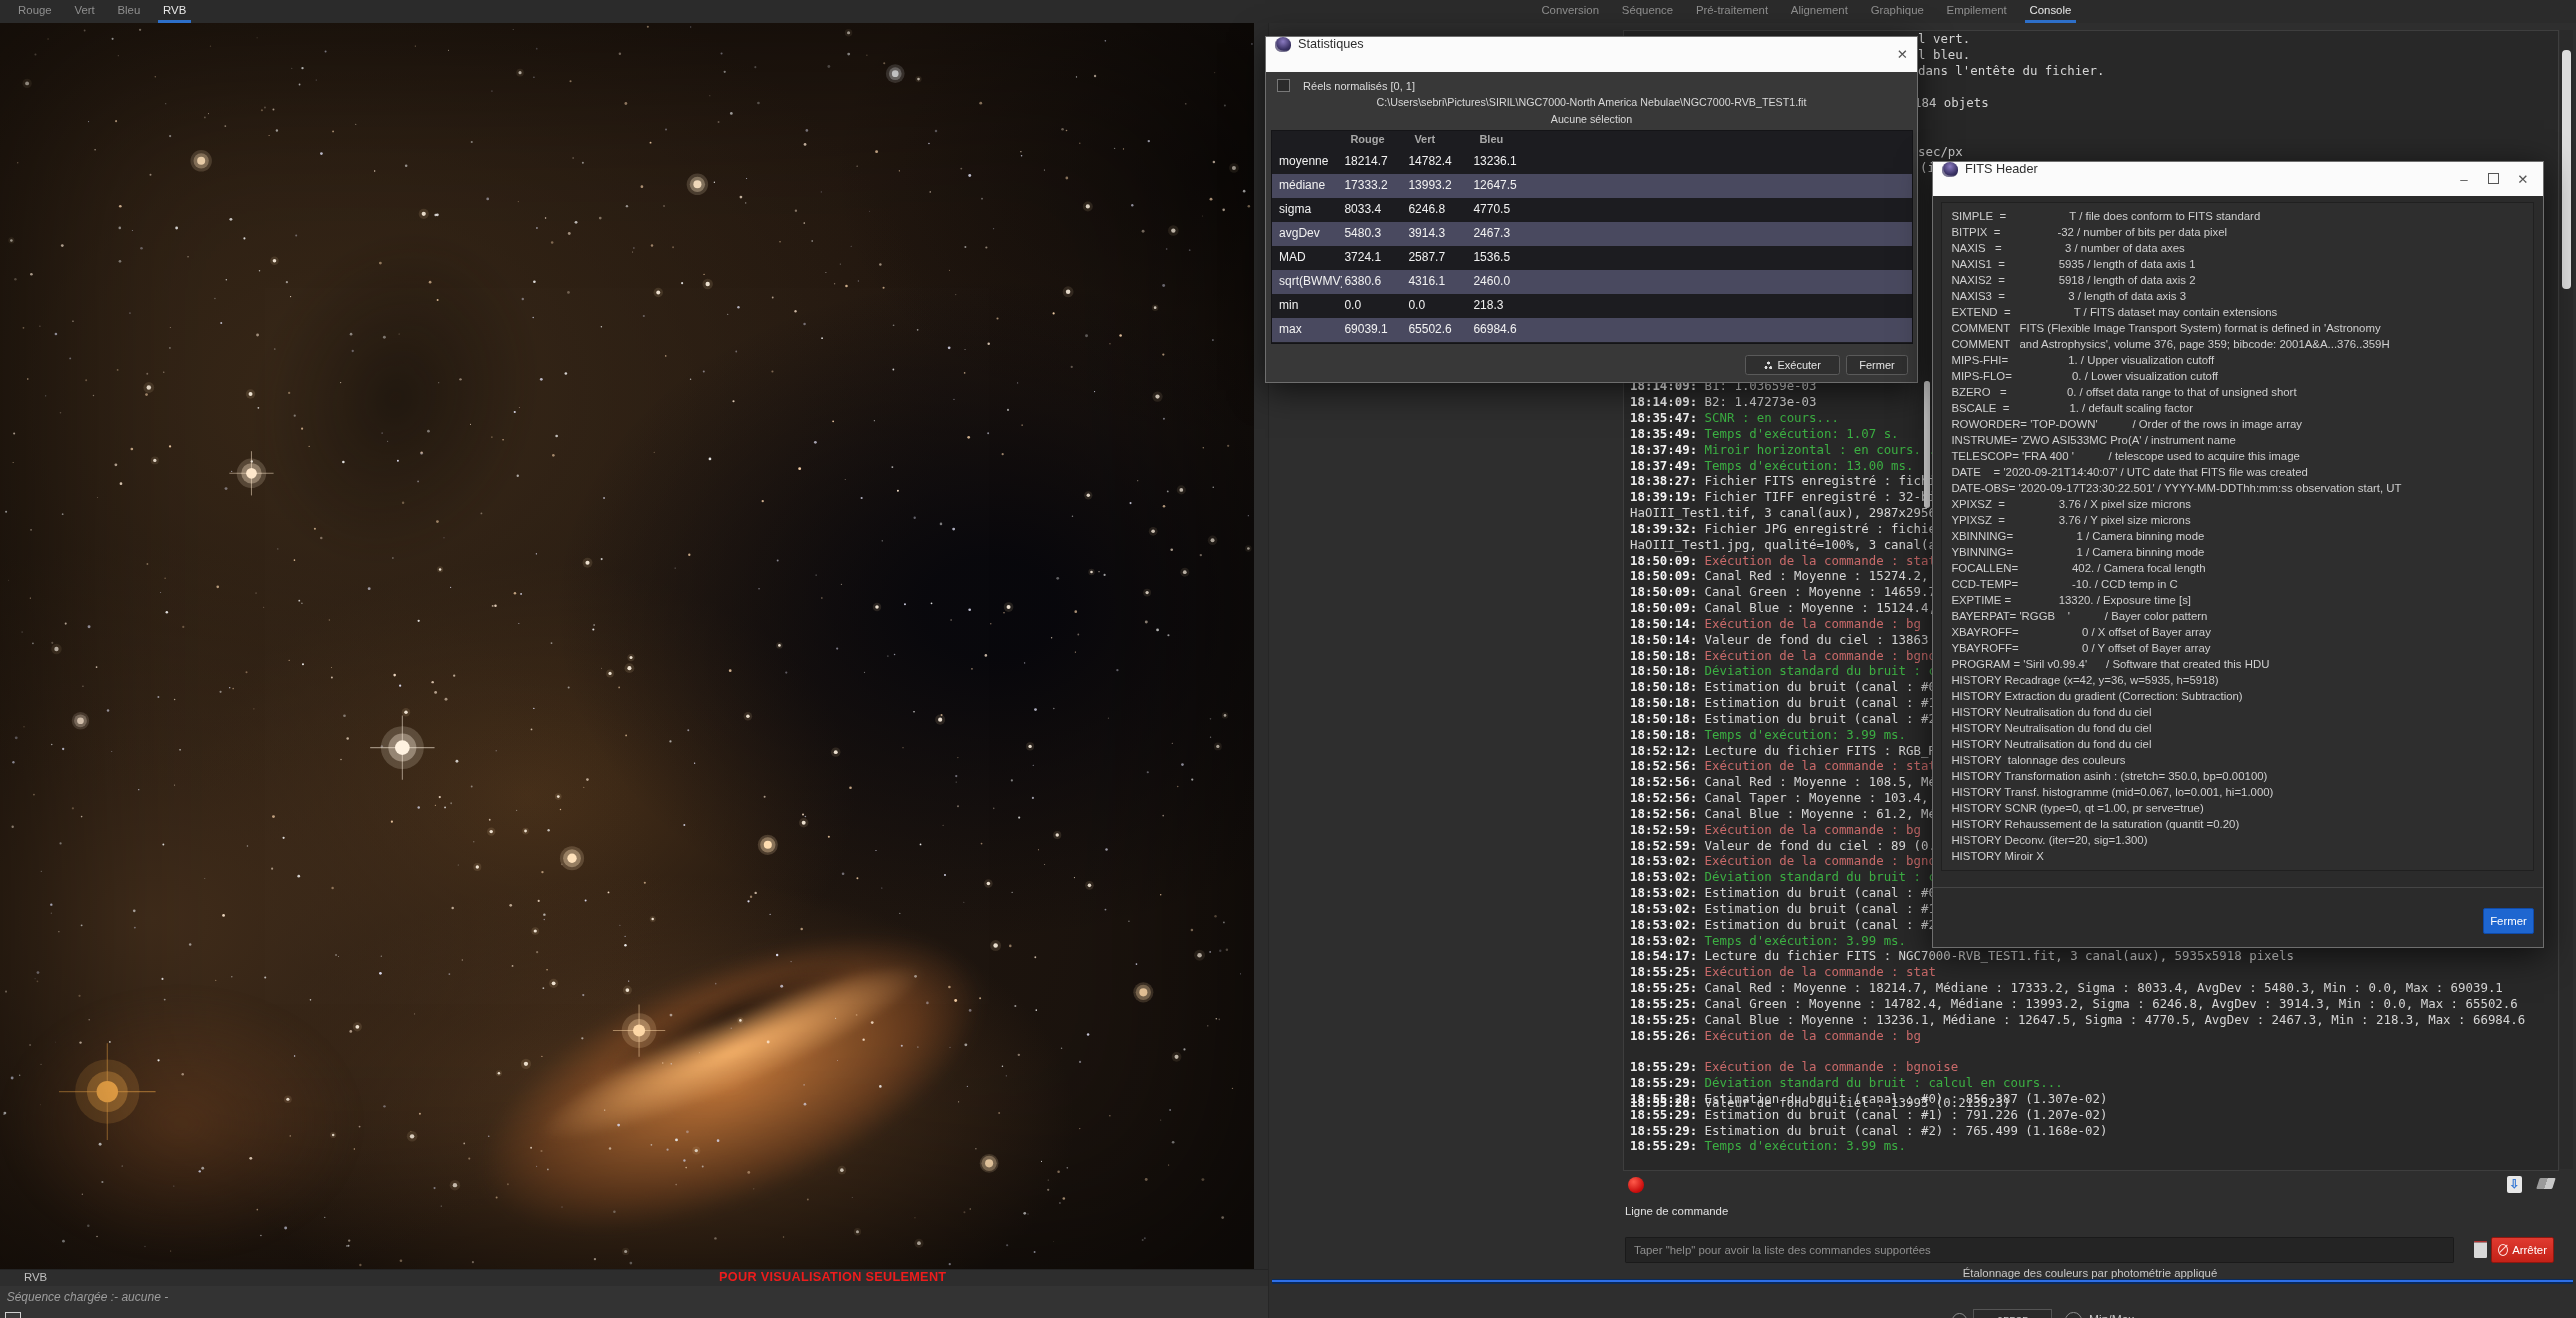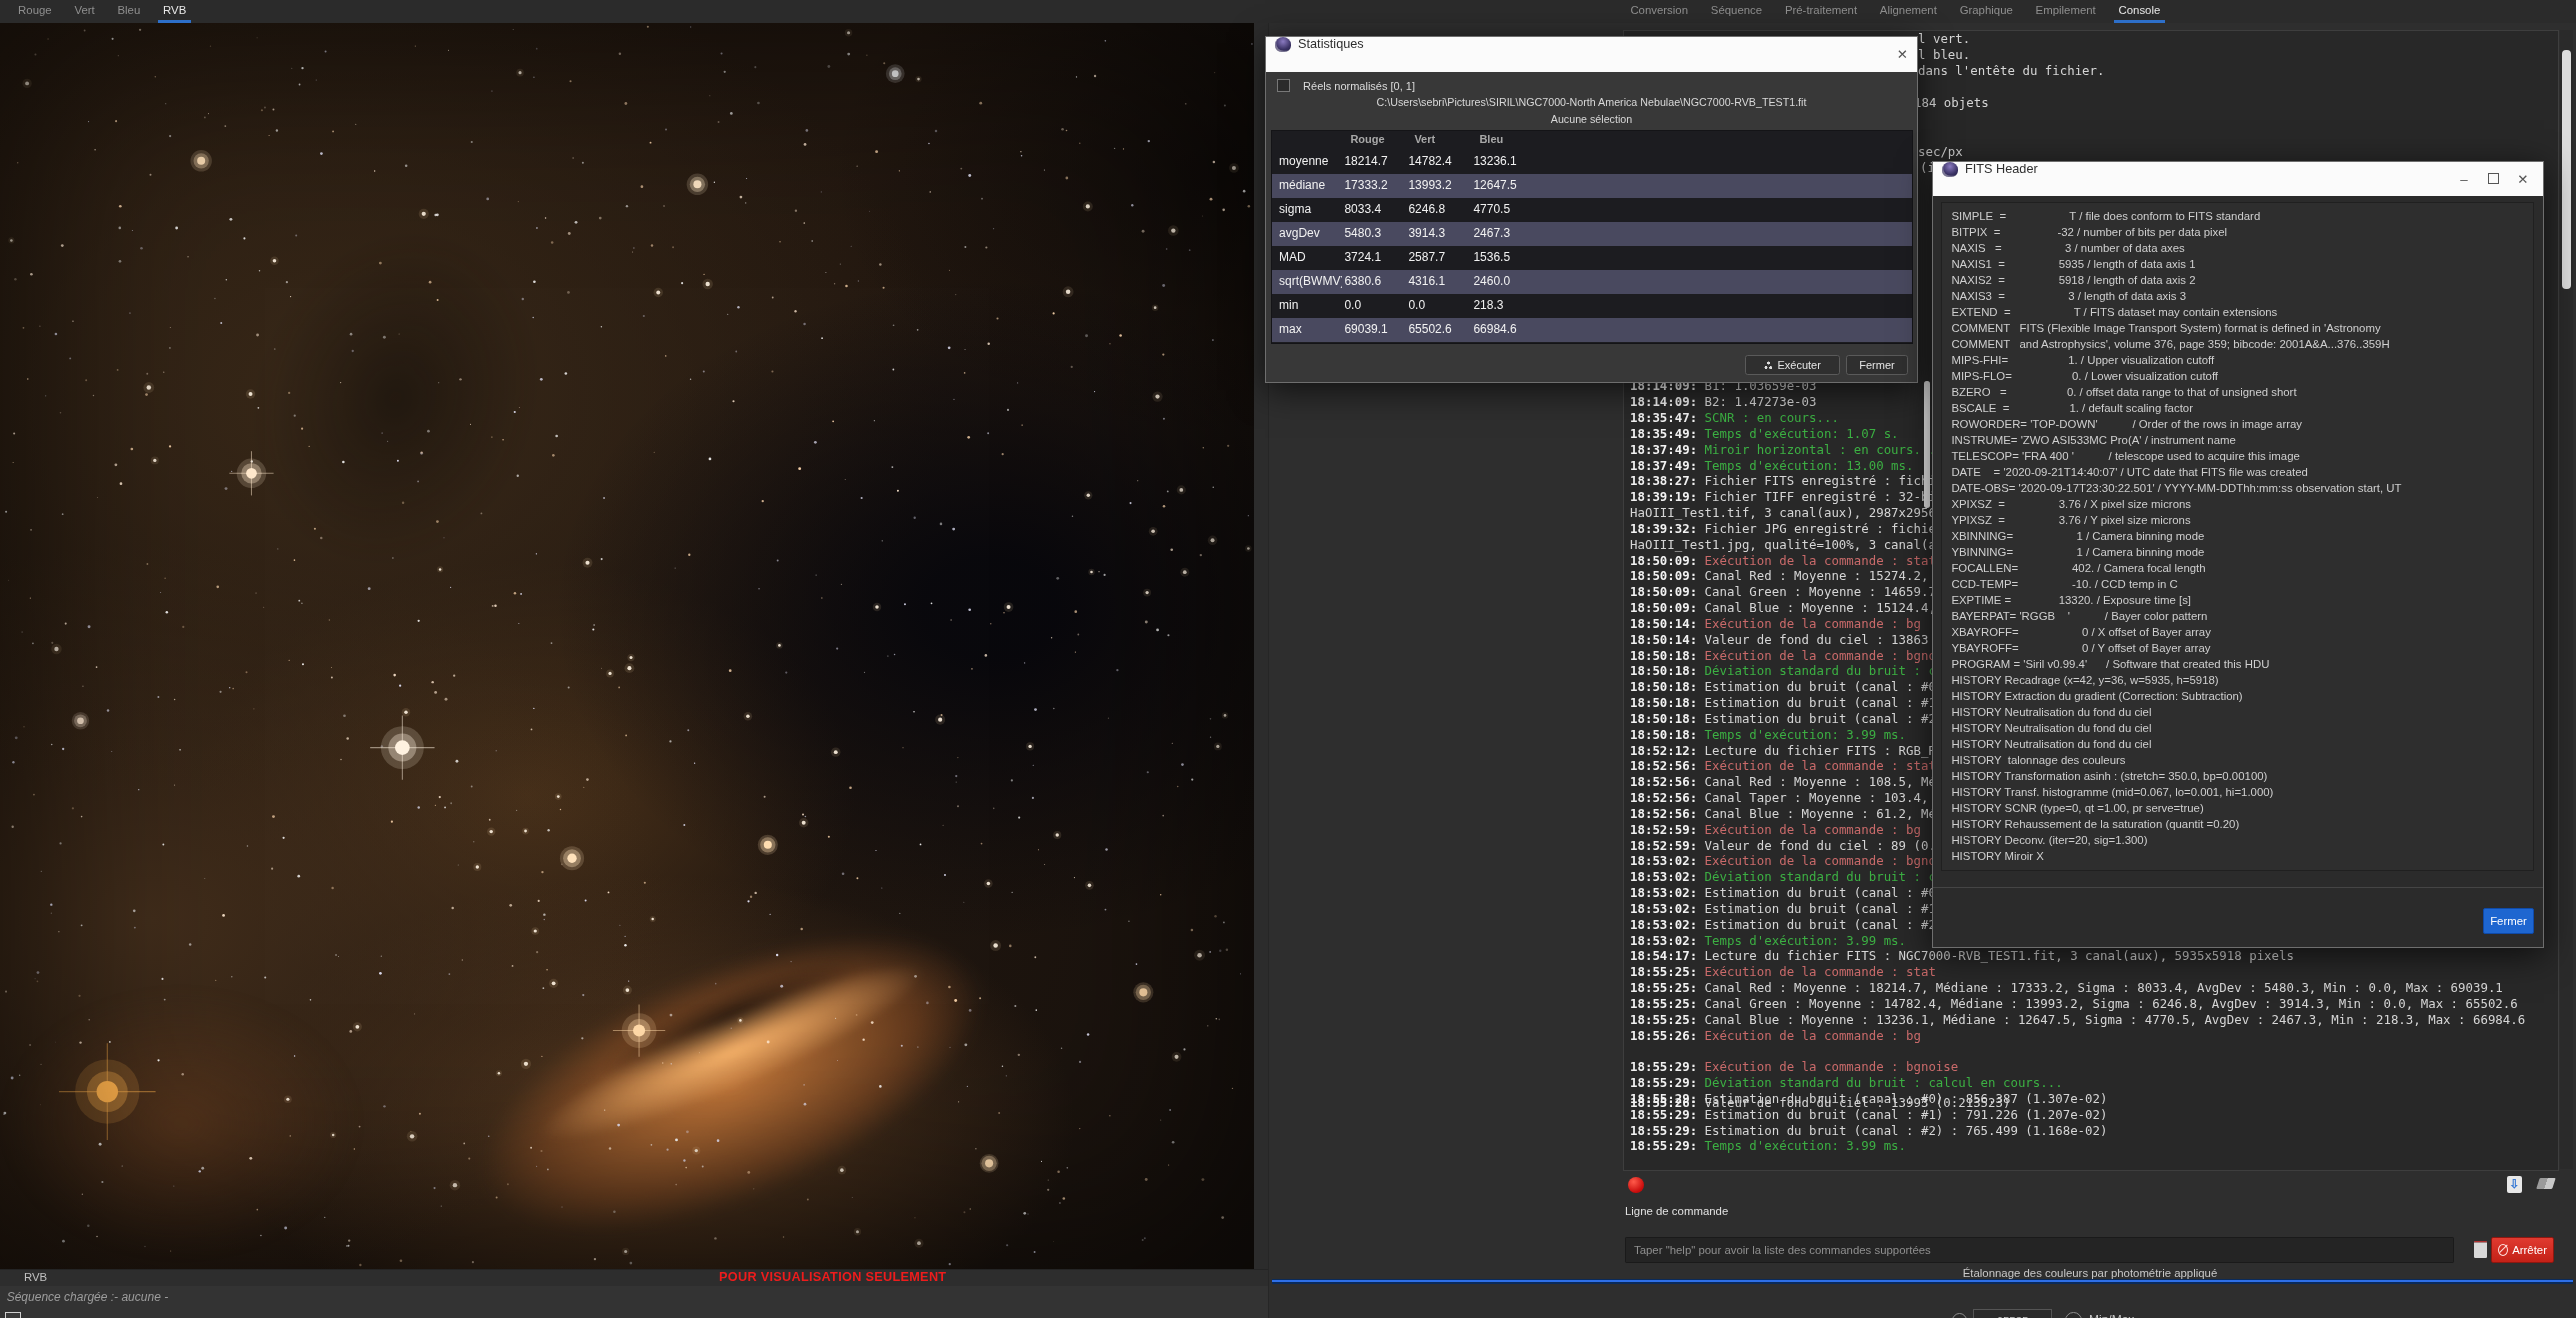--- a/index.html
+++ b/index.html
@@ -1,21 +1,21 @@
 <!DOCTYPE html>
 <html style="font-size:10.7px"><head>
 <meta charset="utf-8">
 <style>
   html,body{margin:0;padding:0;background:#1e1e1e;}
   #screen{position:relative;width:2576px;height:1319px;overflow:hidden;background:#2b2b2b;
     font-family:"Liberation Sans",sans-serif;color:#d4d4d4;}
   
   #tabbar{position:absolute;left:0;top:0;width:2576px;height:23px;background:#2b2b2b;border-bottom:0.7px solid #232323;}
   .tabs{position:absolute;top:0;height:23px;display:flex;}
-  #left-tabs{left:6.7px;} #right-tabs{left:1619px;}
+  #left-tabs{left:6.7px;} #right-tabs{left:1530px;}
   .tab{position:relative;height:23px;line-height:21.5px;padding:0 11.4px;font-size:11.4px;color:#8f8f8f;cursor:default;}
   .tab.active{color:#e8e8e8;}
   .tab.active::after{content:"";position:absolute;left:6.7px;right:6.7px;bottom:0;height:2.7px;background:#2d6fc9;}
   
   #image-window{position:absolute;left:0;top:23px;width:1268px;height:1296px;background:#2c2c2c;}
   #image-area{position:absolute;left:0;top:0;width:1254px;height:1246px;overflow:hidden;
     background:
       radial-gradient(671px 510px at 79% 47%, rgba(7,7,12,.92) 10%, rgba(7,7,12,0) 65%),
       radial-gradient(550px 376px at 97% 12%, rgba(12,9,8,.75), transparent 70%),
       radial-gradient(839px 637px at 27% 30%, #382818, transparent 72%),

